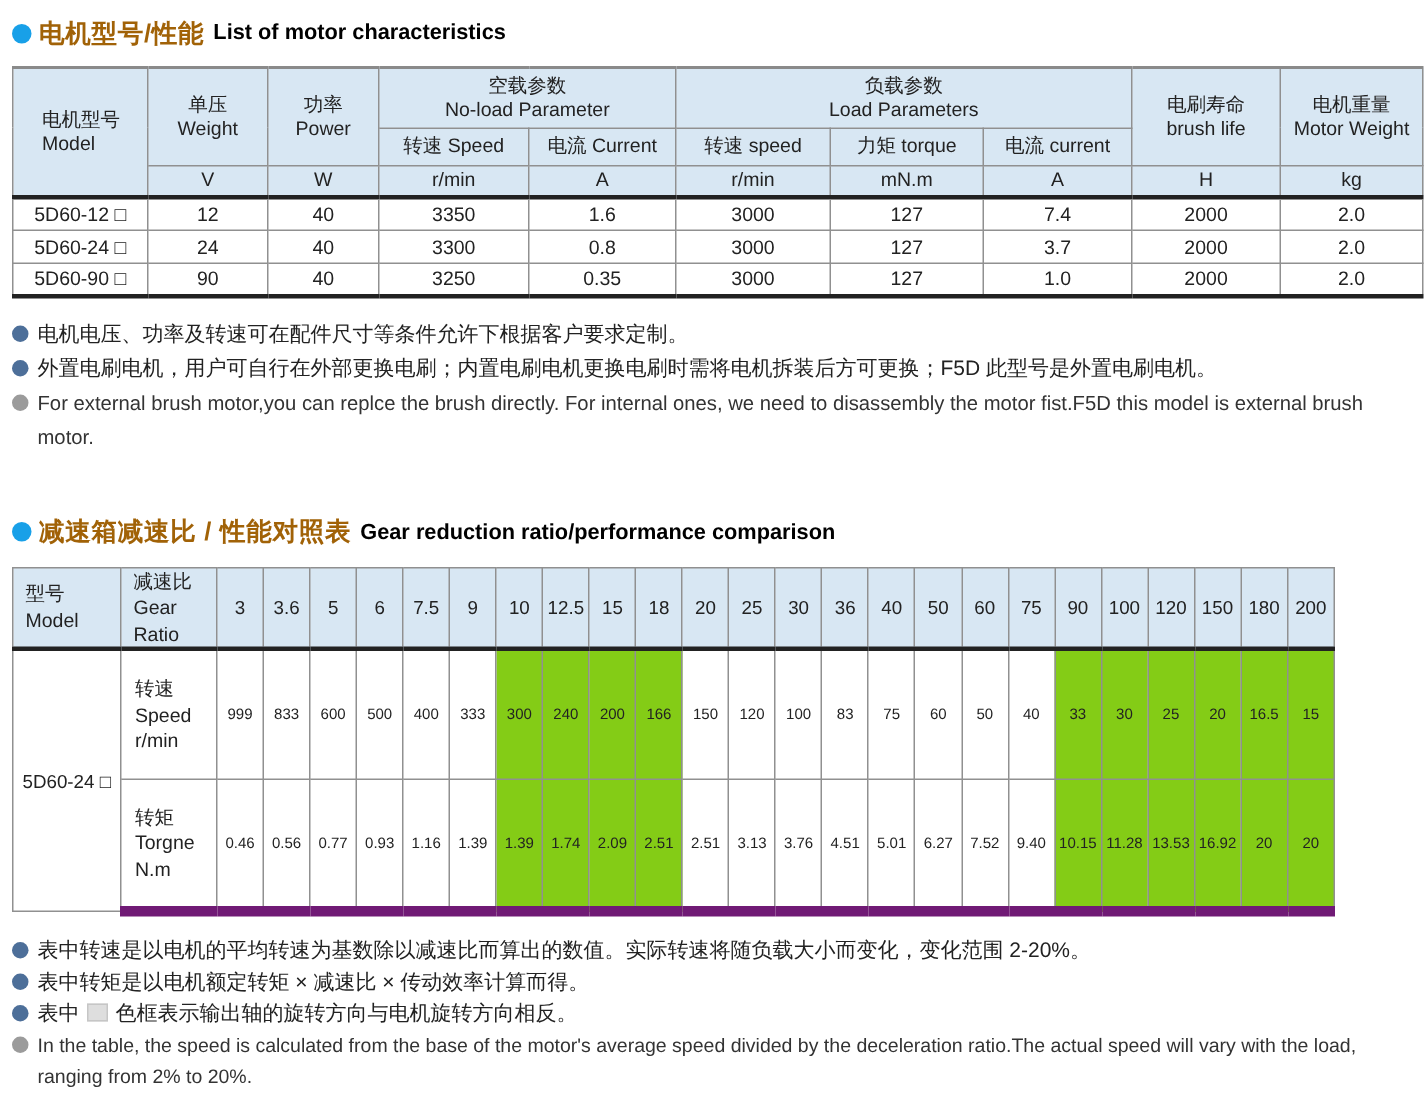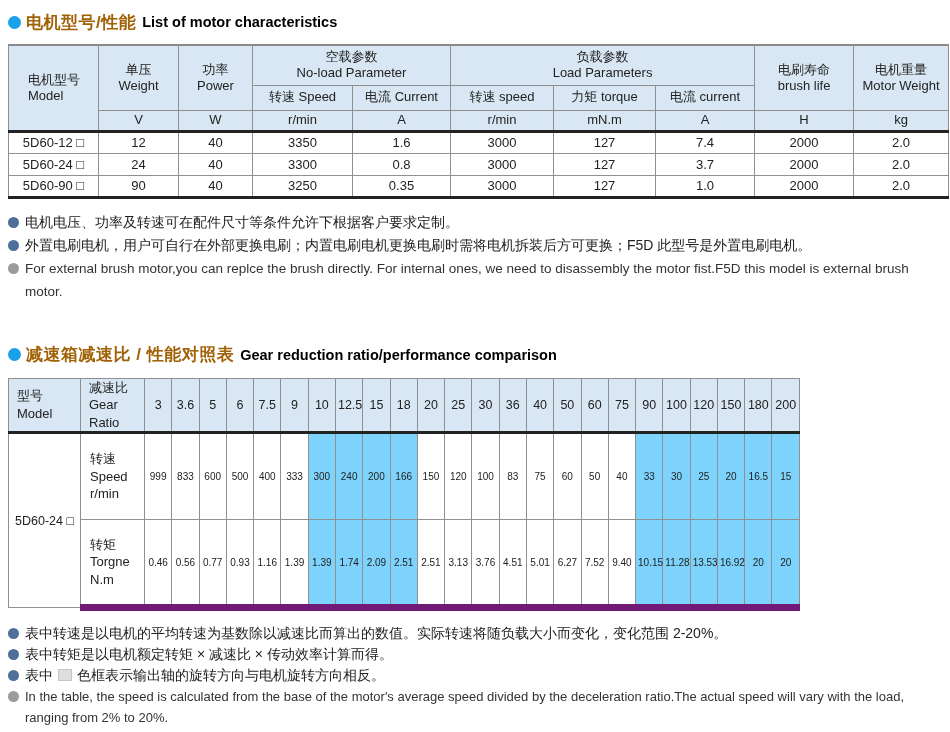--- a/index.html
+++ b/index.html
@@ -15,21 +15,21 @@
   .section-title { display:flex; align-items:center; height:24px; }
   .section-title .bullet {
     width:13px; height:13px; border-radius:50%;
     background:#18a0e8; margin-right:5px; flex:0 0 auto;
   }
   .title-zh { font-size:17px; font-weight:bold; color:#a16207; letter-spacing:0.5px; }
   .title-en { font-size:14.5px; font-weight:bold; color:#000; margin-left:6px; }
   .section-title.second { margin-top:40px; }
 
   
-  table { border-collapse:collapse; table-layout:fixed; width:792px; background:#fff; }
+  table { border-collapse:collapse; table-layout:fixed; width:882px; background:#fff; }
   th, td { border:1px solid #909090; padding:0 2px; font-weight:normal; }
   thead th { background:#d8e7f3; }
 
   
   .motor-table { margin-top:10px; font-size:13px; }
   .motor-table thead tr:nth-child(1) { height:40px; }
   .motor-table thead tr:nth-child(2) { height:25px; }
   .motor-table thead tr:nth-child(3) { height:21px; }
   .motor-table tbody tr { height:22px; }
   .motor-table th { text-align:center; line-height:1.25; }
@@ -48,21 +48,21 @@
   .gear-table thead tr { height:47px; }
   .gear-table thead th { font-size:12.5px; text-align:center; border-bottom:3px solid #222; }
   .gear-table thead th.left { text-align:left; padding-left:8px; line-height:1.35; font-size:13px; }
   .gear-table tbody tr.speed-row  { height:87px; }
   .gear-table tbody tr.torque-row { height:88px; }
   .gear-table tbody td { text-align:center; font-size:10px; color:#222; }
   .gear-table tbody td.label-cell {
     text-align:left; padding-left:9px; font-size:13px; line-height:1.35;
   }
   .gear-table tbody td.model-cell { text-align:left; padding-left:6px; font-size:12.5px; }
-  .gear-table tbody td.shaded { background:#7dd3fc; }
+  .gear-table tbody td.shaded { background:#84cc16; }
   .gear-table tbody tr:last-child td { border-bottom:7px solid #701a75; }
 
   
   .notes { list-style:none; margin:12px 0 0 0; padding:0; }
   .notes li { display:flex; align-items:flex-start; }
   .notes .nb {
     width:11px; height:11px; border-radius:50%; flex:0 0 auto;
     margin:6px 6px 0 0;
   }
   .notes li.zh { font-size:14px; line-height:23px; color:#222; }

